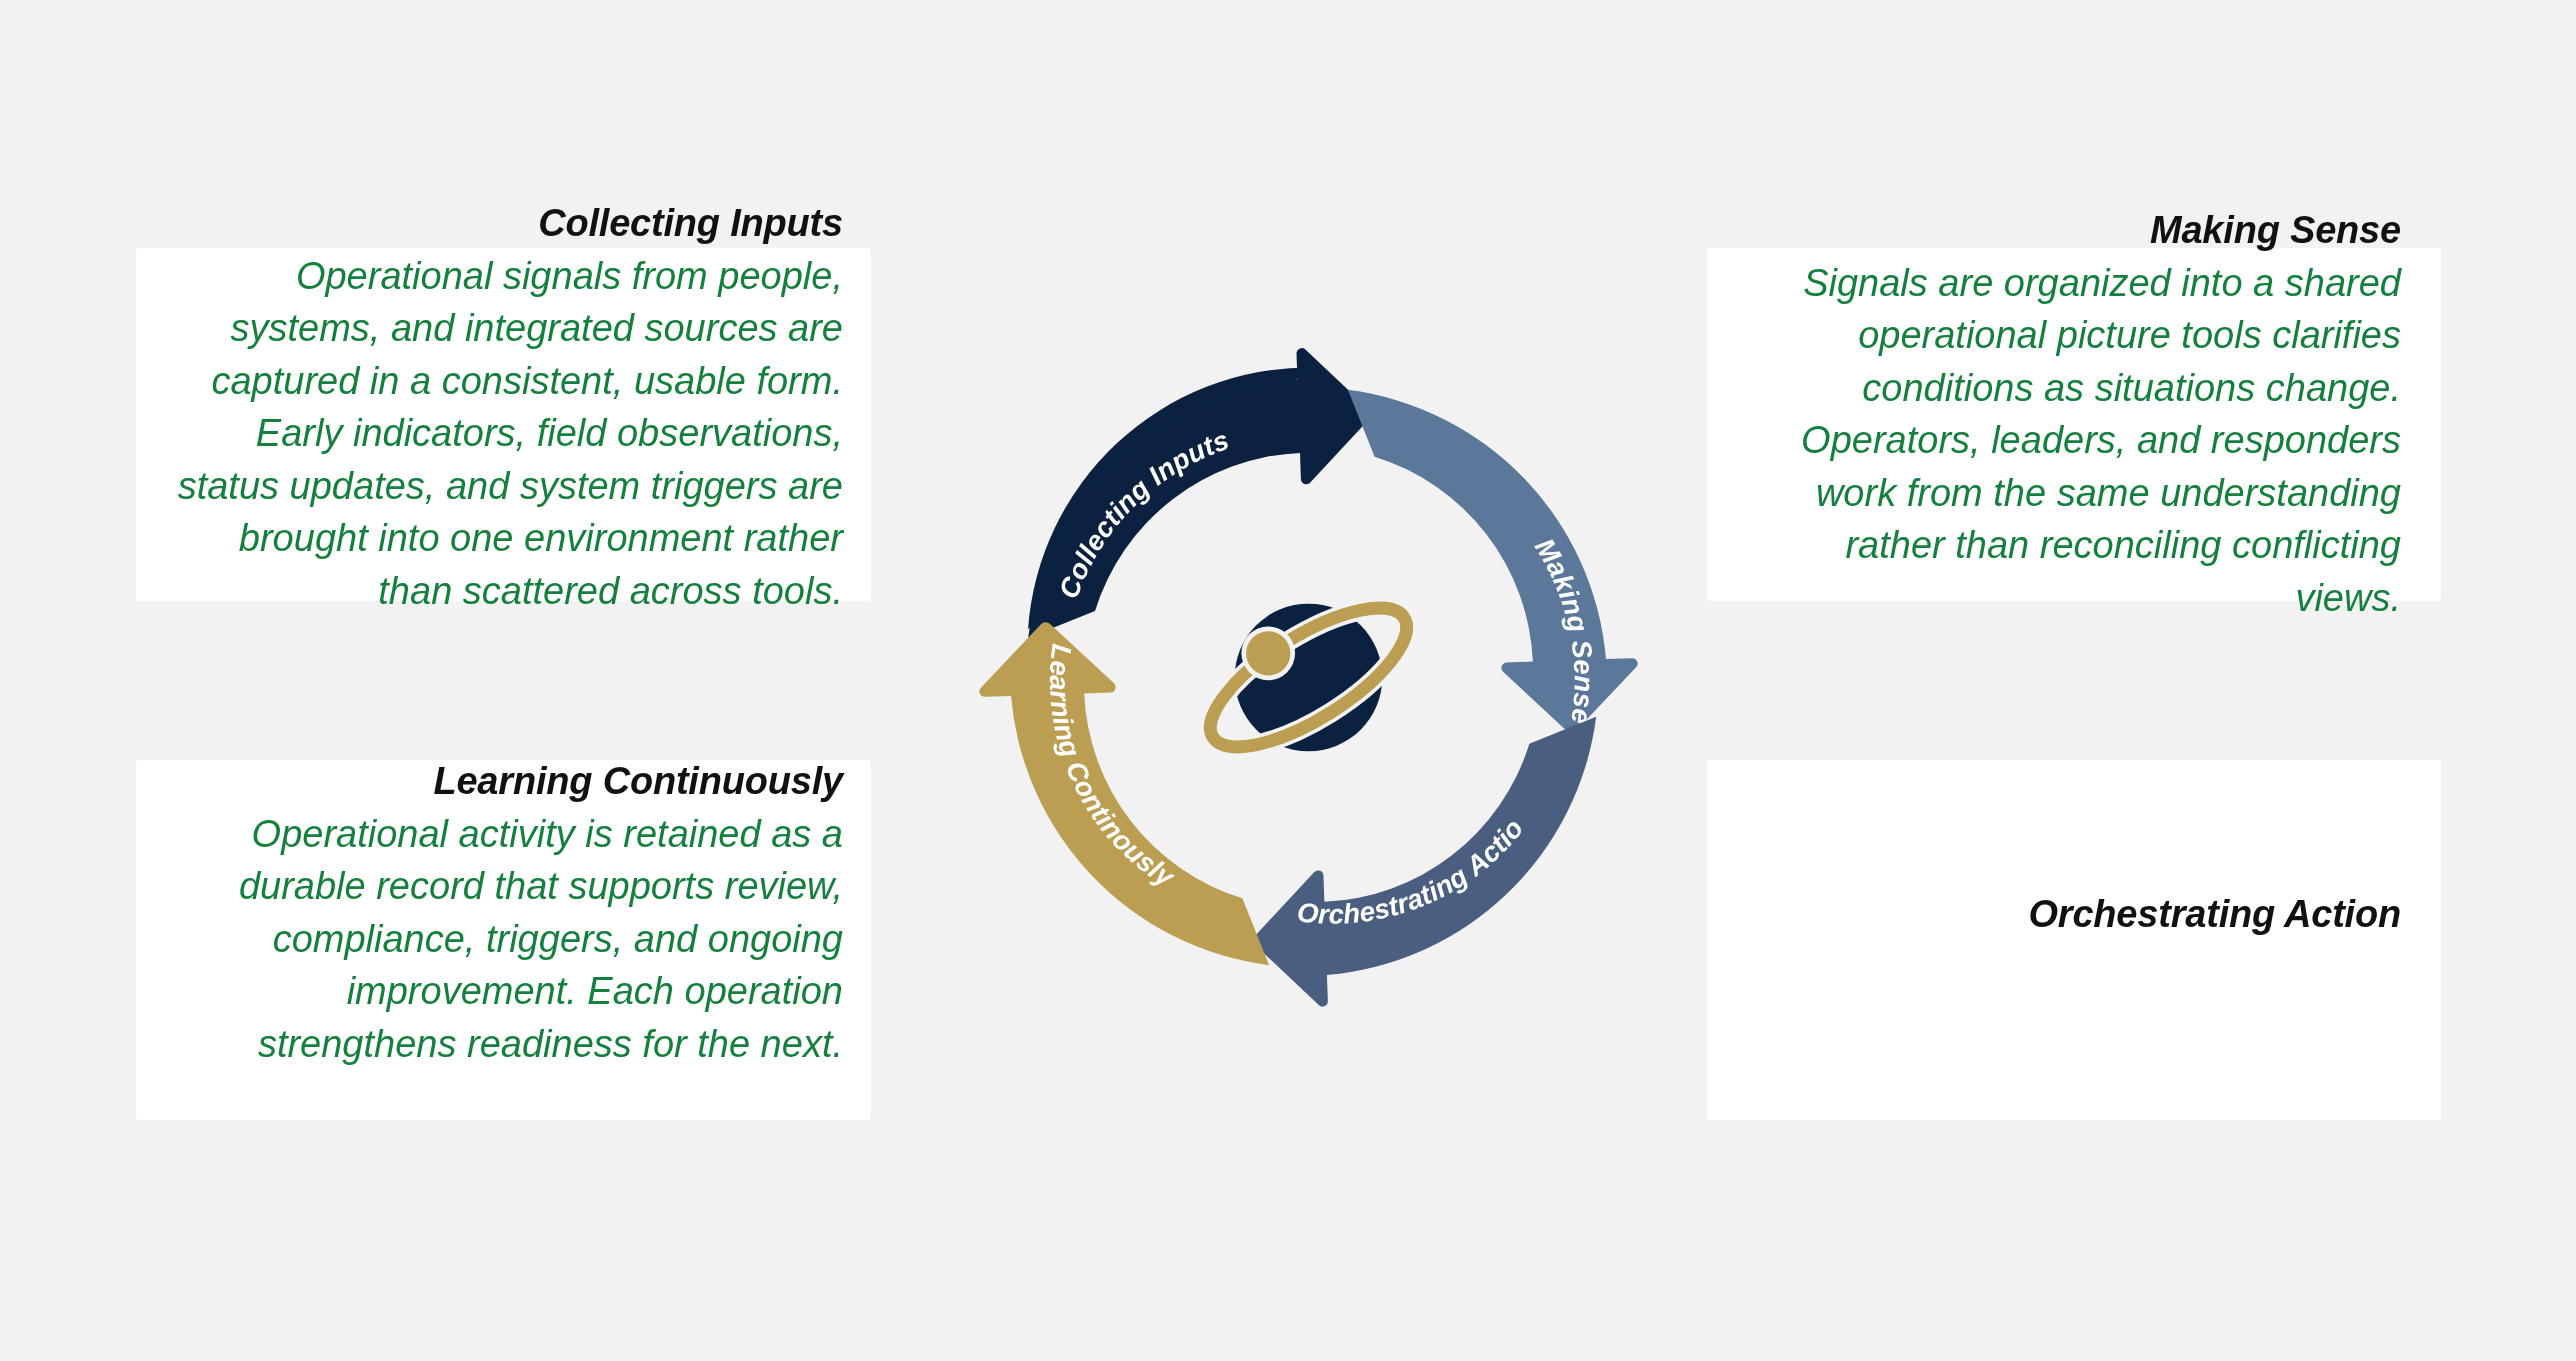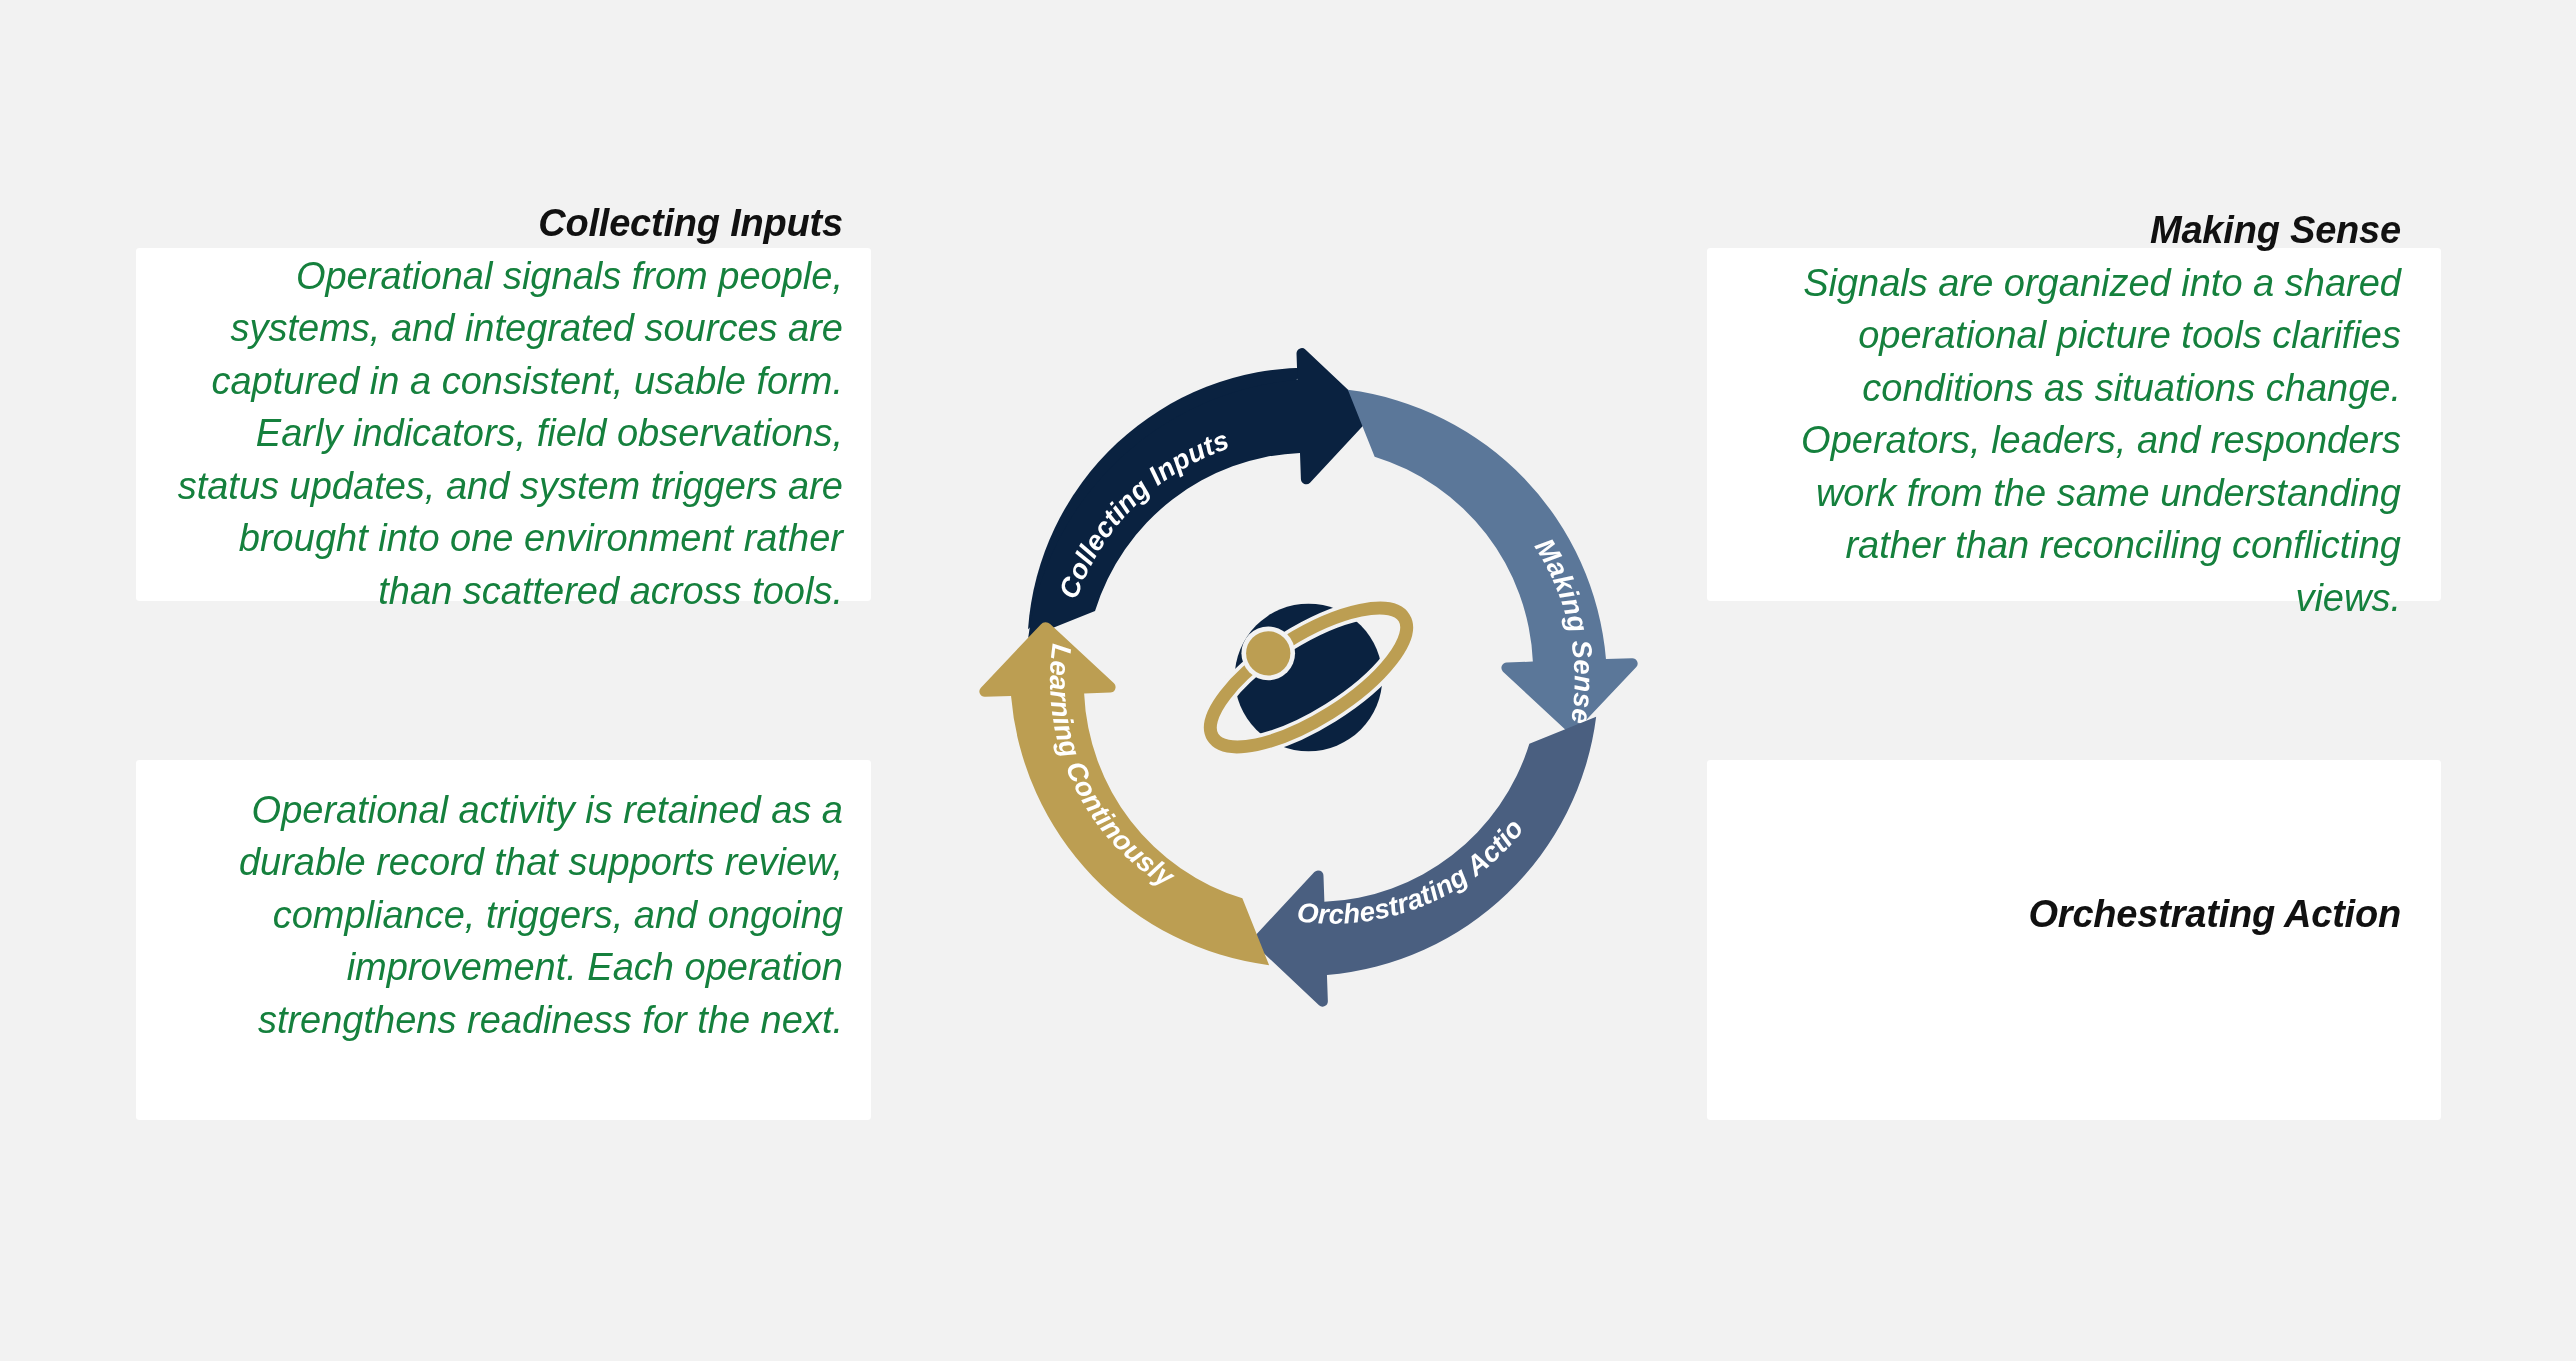--- a/index.html
+++ b/index.html
@@ -97,20 +97,21 @@
 
   <div class="card card-tr">
     <div class="card-inner">
       <h2 class="card-title">Making Sense</h2>
       <p class="card-body">Signals are organized into a shared operational picture tools clarifies conditions as situations change. Operators, leaders, and responders work from the same understanding rather than reconciling conflicting views.</p>
     </div>
   </div>
 
   <div class="card card-bl">
     <div class="card-inner">
+      <h2 class="card-title">Learning Continuously</h2>
       <p class="card-body">Operational activity is retained as a durable record that supports review, compliance, triggers, and ongoing improvement. Each operation strengthens readiness for the next.</p>
     </div>
   </div>
 
   <div class="card card-br">
     <div class="card-inner">
       <h2 class="card-title">Orchestrating Action</h2>
     </div>
   </div>
 

